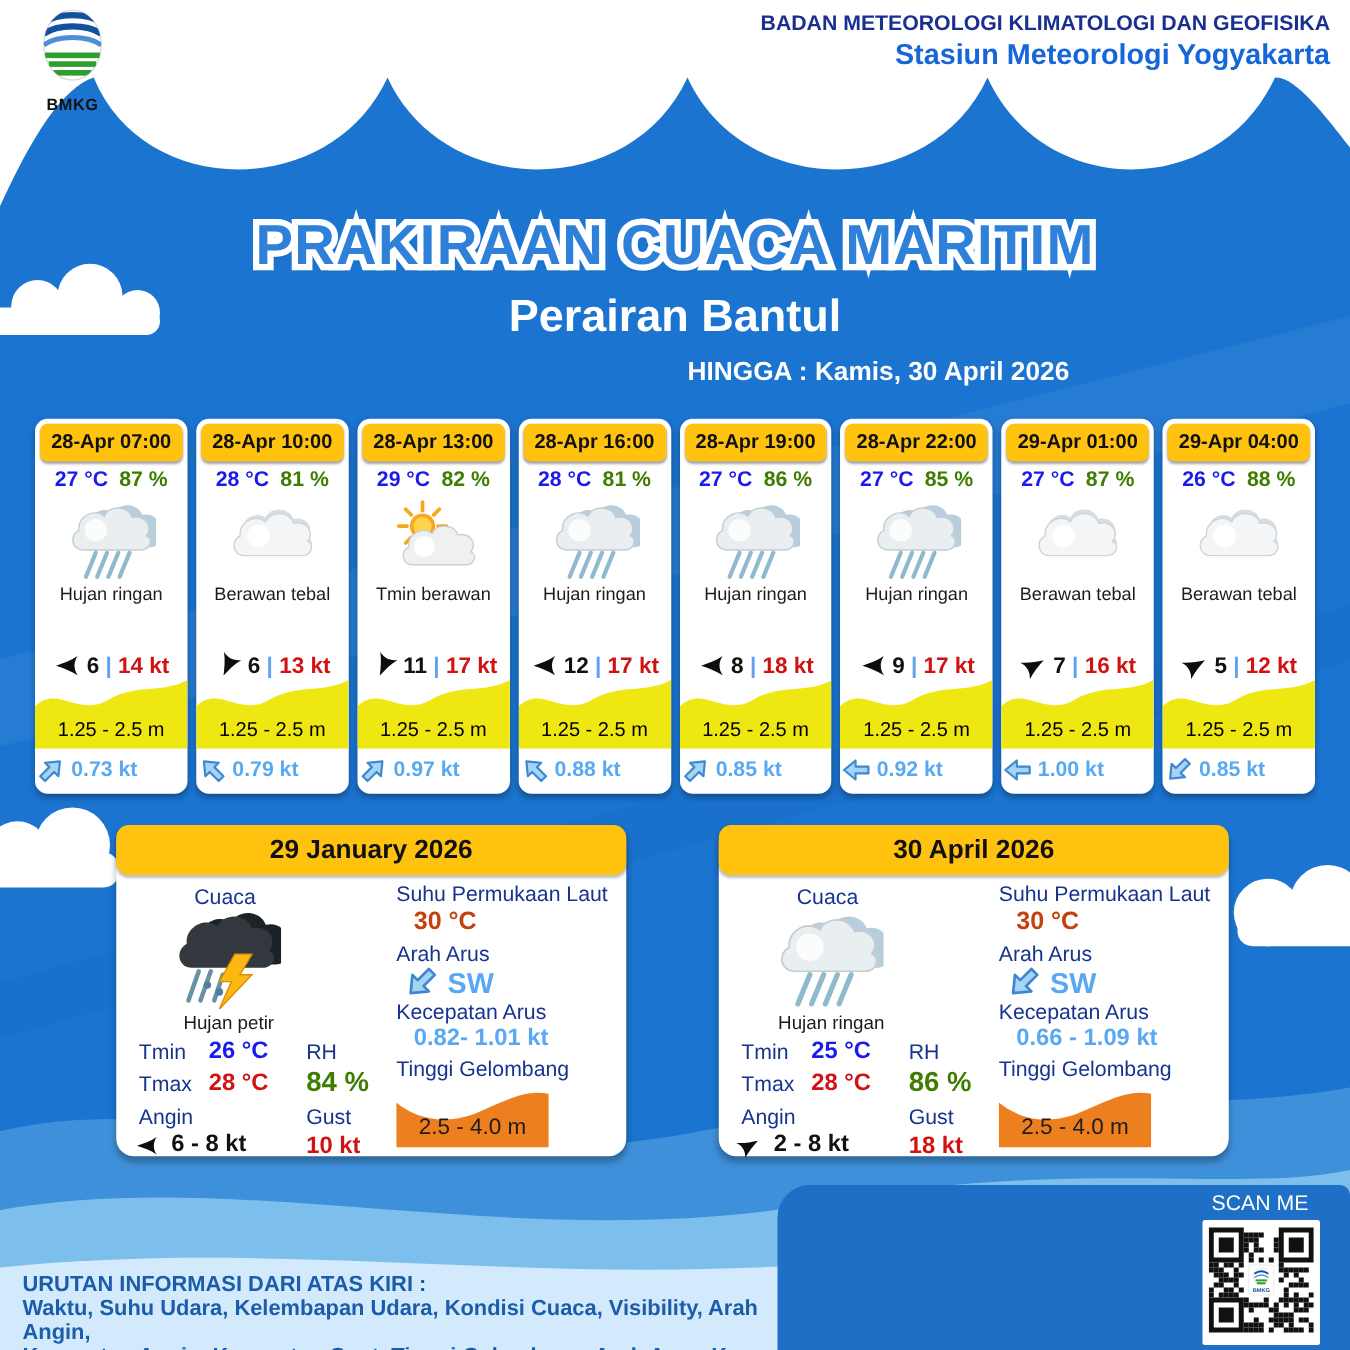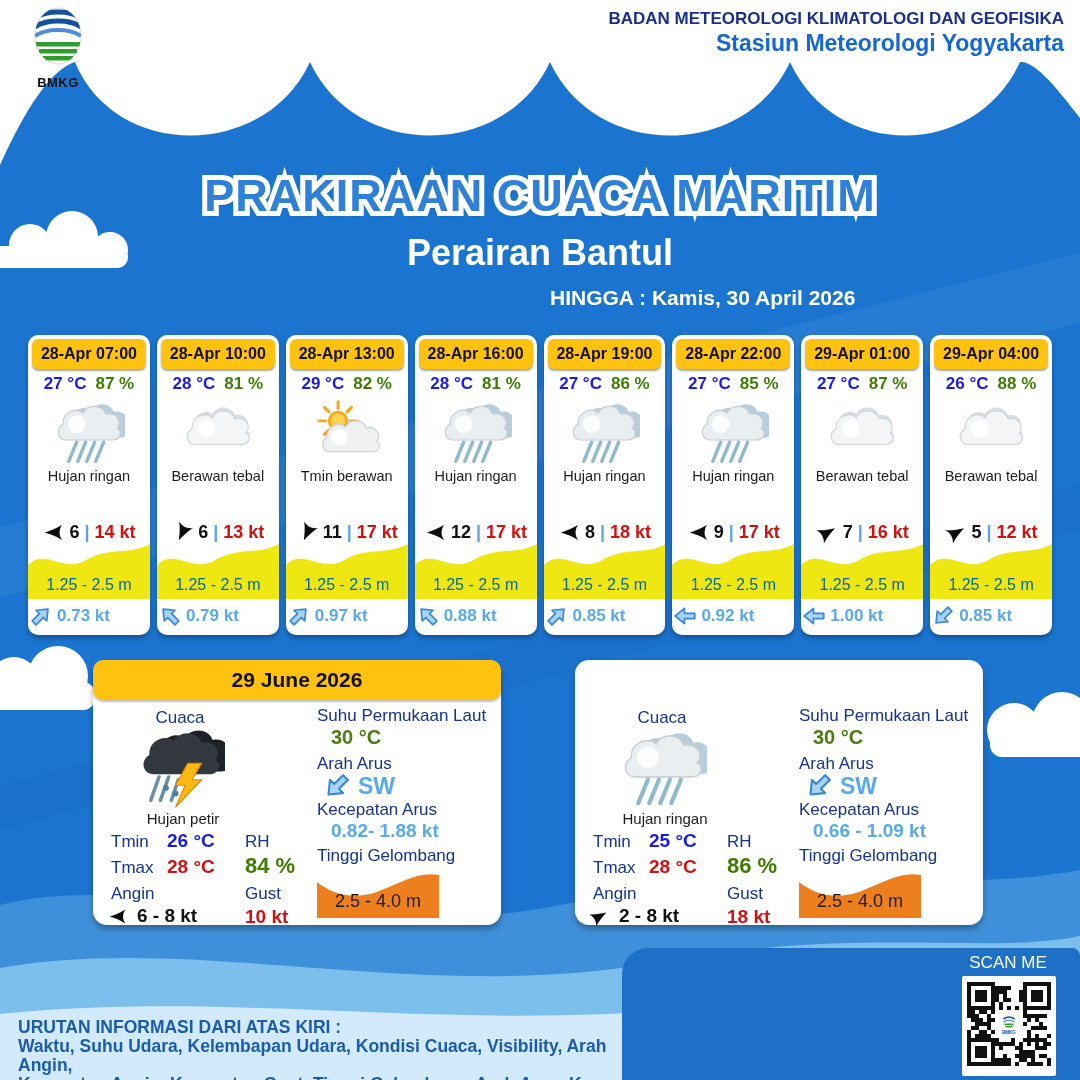--- a/index.html
+++ b/index.html
@@ -37,21 +37,21 @@
   .temp{color:#1a1aee;} .hum{color:#3f7d00;}
   .wicon{display:block;margin:1px auto 0;width:72px;height:72px;}
   .cond{text-align:center;font-size:14.5px;color:#1c1c1c;margin-top:1px;white-space:nowrap;}
   .windrow{position:absolute;left:0;right:0;top:186px;display:flex;align-items:center;justify-content:center;gap:4px;white-space:nowrap;}
   .warr{display:inline-block;width:23px;height:23px;} .warr svg{width:100%;height:100%;display:block;}
   .wspd{font-weight:bold;font-size:18px;color:#111;}
   .wsep{font-weight:bold;font-size:18px;color:#5ba3ef;margin:0 1px;}
   .wgust{font-weight:bold;font-size:18px;color:#d11212;}
   .waveband{position:absolute;left:0;right:0;bottom:36px;height:60px;}
   .waveband svg{position:absolute;inset:0;width:100%;height:100%;}
-  .wavetext{position:absolute;left:0;right:0;bottom:5px;text-align:center;font-size:16px;color:#0369a1;}
+  .wavetext{position:absolute;left:0;right:0;bottom:5px;text-align:center;font-size:16px;color:#000000;}
   .currow{position:absolute;left:0;right:0;bottom:4px;height:30px;display:flex;align-items:center;gap:3px;}
   .carr{display:inline-block;width:26px;height:26px;} .carr svg{width:100%;height:100%;display:block;}
   .cspd{font-weight:bold;font-size:17px;color:#58a9f1;}
 
   
   .daily-row{position:absolute;left:93px;top:660px;display:flex;gap:74px;}
   .dcard{position:relative;width:408px;height:265px;background:#fff;border-radius:14px;
          box-shadow:0 4px 6px rgba(0,0,0,.3);}
   .ddate{position:absolute;top:0;left:0;right:0;height:40px;background:#ffc20e;border-radius:10px;
          display:flex;align-items:center;justify-content:center;font-size:21px;font-weight:bold;color:#111;
@@ -63,21 +63,21 @@
   .r-tmin{left:18px;top:172px;} .r-tmax{left:18px;top:198px;} .r-angin{left:18px;top:224px;}
   .v-tmin{position:absolute;left:74px;top:170px;font-weight:bold;font-size:19px;color:#1a1aee;white-space:nowrap;}
   .v-tmax{position:absolute;left:74px;top:196px;font-weight:bold;font-size:19px;color:#d11212;white-space:nowrap;}
   .dwindrow{position:absolute;left:14px;top:245px;display:flex;align-items:center;gap:9px;white-space:nowrap;}
   .dwindrow .warr{width:21px;height:21px;}
   .v-wind{font-weight:bold;font-size:19px;color:#111;}
   .r-rh{left:152px;top:172px;} .r-gust{left:152px;top:224px;}
   .v-rh{position:absolute;left:152px;top:193px;font-weight:bold;font-size:22px;color:#3f7d00;white-space:nowrap;}
   .v-gust{position:absolute;left:152px;top:246px;font-weight:bold;font-size:19px;color:#d11212;white-space:nowrap;}
   .r-sst{left:224px;top:46px;} .r-arah{left:224px;top:94px;} .r-kec{left:224px;top:140px;} .r-gel{left:224px;top:186px;}
-  .v-sst{position:absolute;left:238px;top:66px;font-weight:bold;font-size:20px;color:#4d7c0f;white-space:nowrap;text-align:right;}
+  .v-sst{position:absolute;left:238px;top:66px;font-weight:bold;font-size:20px;color:#c2410c;white-space:nowrap;text-align:right;}
   .swrow{position:absolute;left:228px;top:110px;display:flex;align-items:center;gap:5px;}
   .swrow .carr{width:32px;height:32px;}
   .v-sw{font-weight:bold;font-size:23px;color:#58a9f1;}
   .v-kec{position:absolute;left:238px;top:160px;font-weight:bold;font-size:19px;color:#58a9f1;white-space:nowrap;}
   .orange{position:absolute;left:224px;top:206px;width:122px;height:52px;}
   .orange svg{position:absolute;inset:0;width:100%;height:100%;}
   .orange-text{position:absolute;left:0;right:0;bottom:6px;text-align:center;font-size:18px;color:#1d1d1d;}
 
   
   .footer-text{position:absolute;left:18px;top:1018px;width:640px;
@@ -516,21 +516,21 @@
             </svg>
           </span>
           <span class="cspd">0.85 kt</span>
         </div>
       </div>
     </div>
 
   <div class="daily-row">
 
       <div class="dcard">
-        <div class="ddate">29 June 2026</div>
+        <div class="ddate">29 January 2026</div>
         <div class="nlab cuaca-lab">Cuaca</div>
         <svg class="dicon">
           <use href="#icon-storm"></use>
         </svg>
         <div class="dcond">Hujan petir</div>
 
         <div class="nlab r-tmin">Tmin</div>
         <div class="v-tmin">26 °C</div>
         <div class="nlab r-tmax">Tmax</div>
         <div class="v-tmax">28 °C</div>
@@ -554,31 +554,32 @@
         <div class="nlab r-arah">Arah Arus</div>
         <div class="swrow">
           <span class="carr" style="transform: rotate(135deg);">
             <svg>
               <use href="#icon-fatarrow"></use>
             </svg>
           </span>
           <span class="v-sw">SW</span>
         </div>
         <div class="nlab r-kec">Kecepatan Arus</div>
-        <div class="v-kec">0.82- 1.88 kt</div>
+        <div class="v-kec">0.82- 1.01 kt</div>
         <div class="nlab r-gel">Tinggi Gelombang</div>
         <div class="orange">
           <svg viewBox="0 0 122 52" preserveAspectRatio="none">
             <path d="M0,16 C15,28 35,34 60,26 C85,16 102,5 122,9 L122,52 L0,52 Z" fill="#ee7f1e"></path>
           </svg>
           <div class="orange-text">2.5 - 4.0 m</div>
         </div>
       </div>
 
       <div class="dcard">
+        <div class="ddate">30 April 2026</div>
         <div class="nlab cuaca-lab">Cuaca</div>
         <svg class="dicon">
           <use href="#icon-rain"></use>
         </svg>
         <div class="dcond">Hujan ringan</div>
 
         <div class="nlab r-tmin">Tmin</div>
         <div class="v-tmin">25 °C</div>
         <div class="nlab r-tmax">Tmax</div>
         <div class="v-tmax">28 °C</div>

